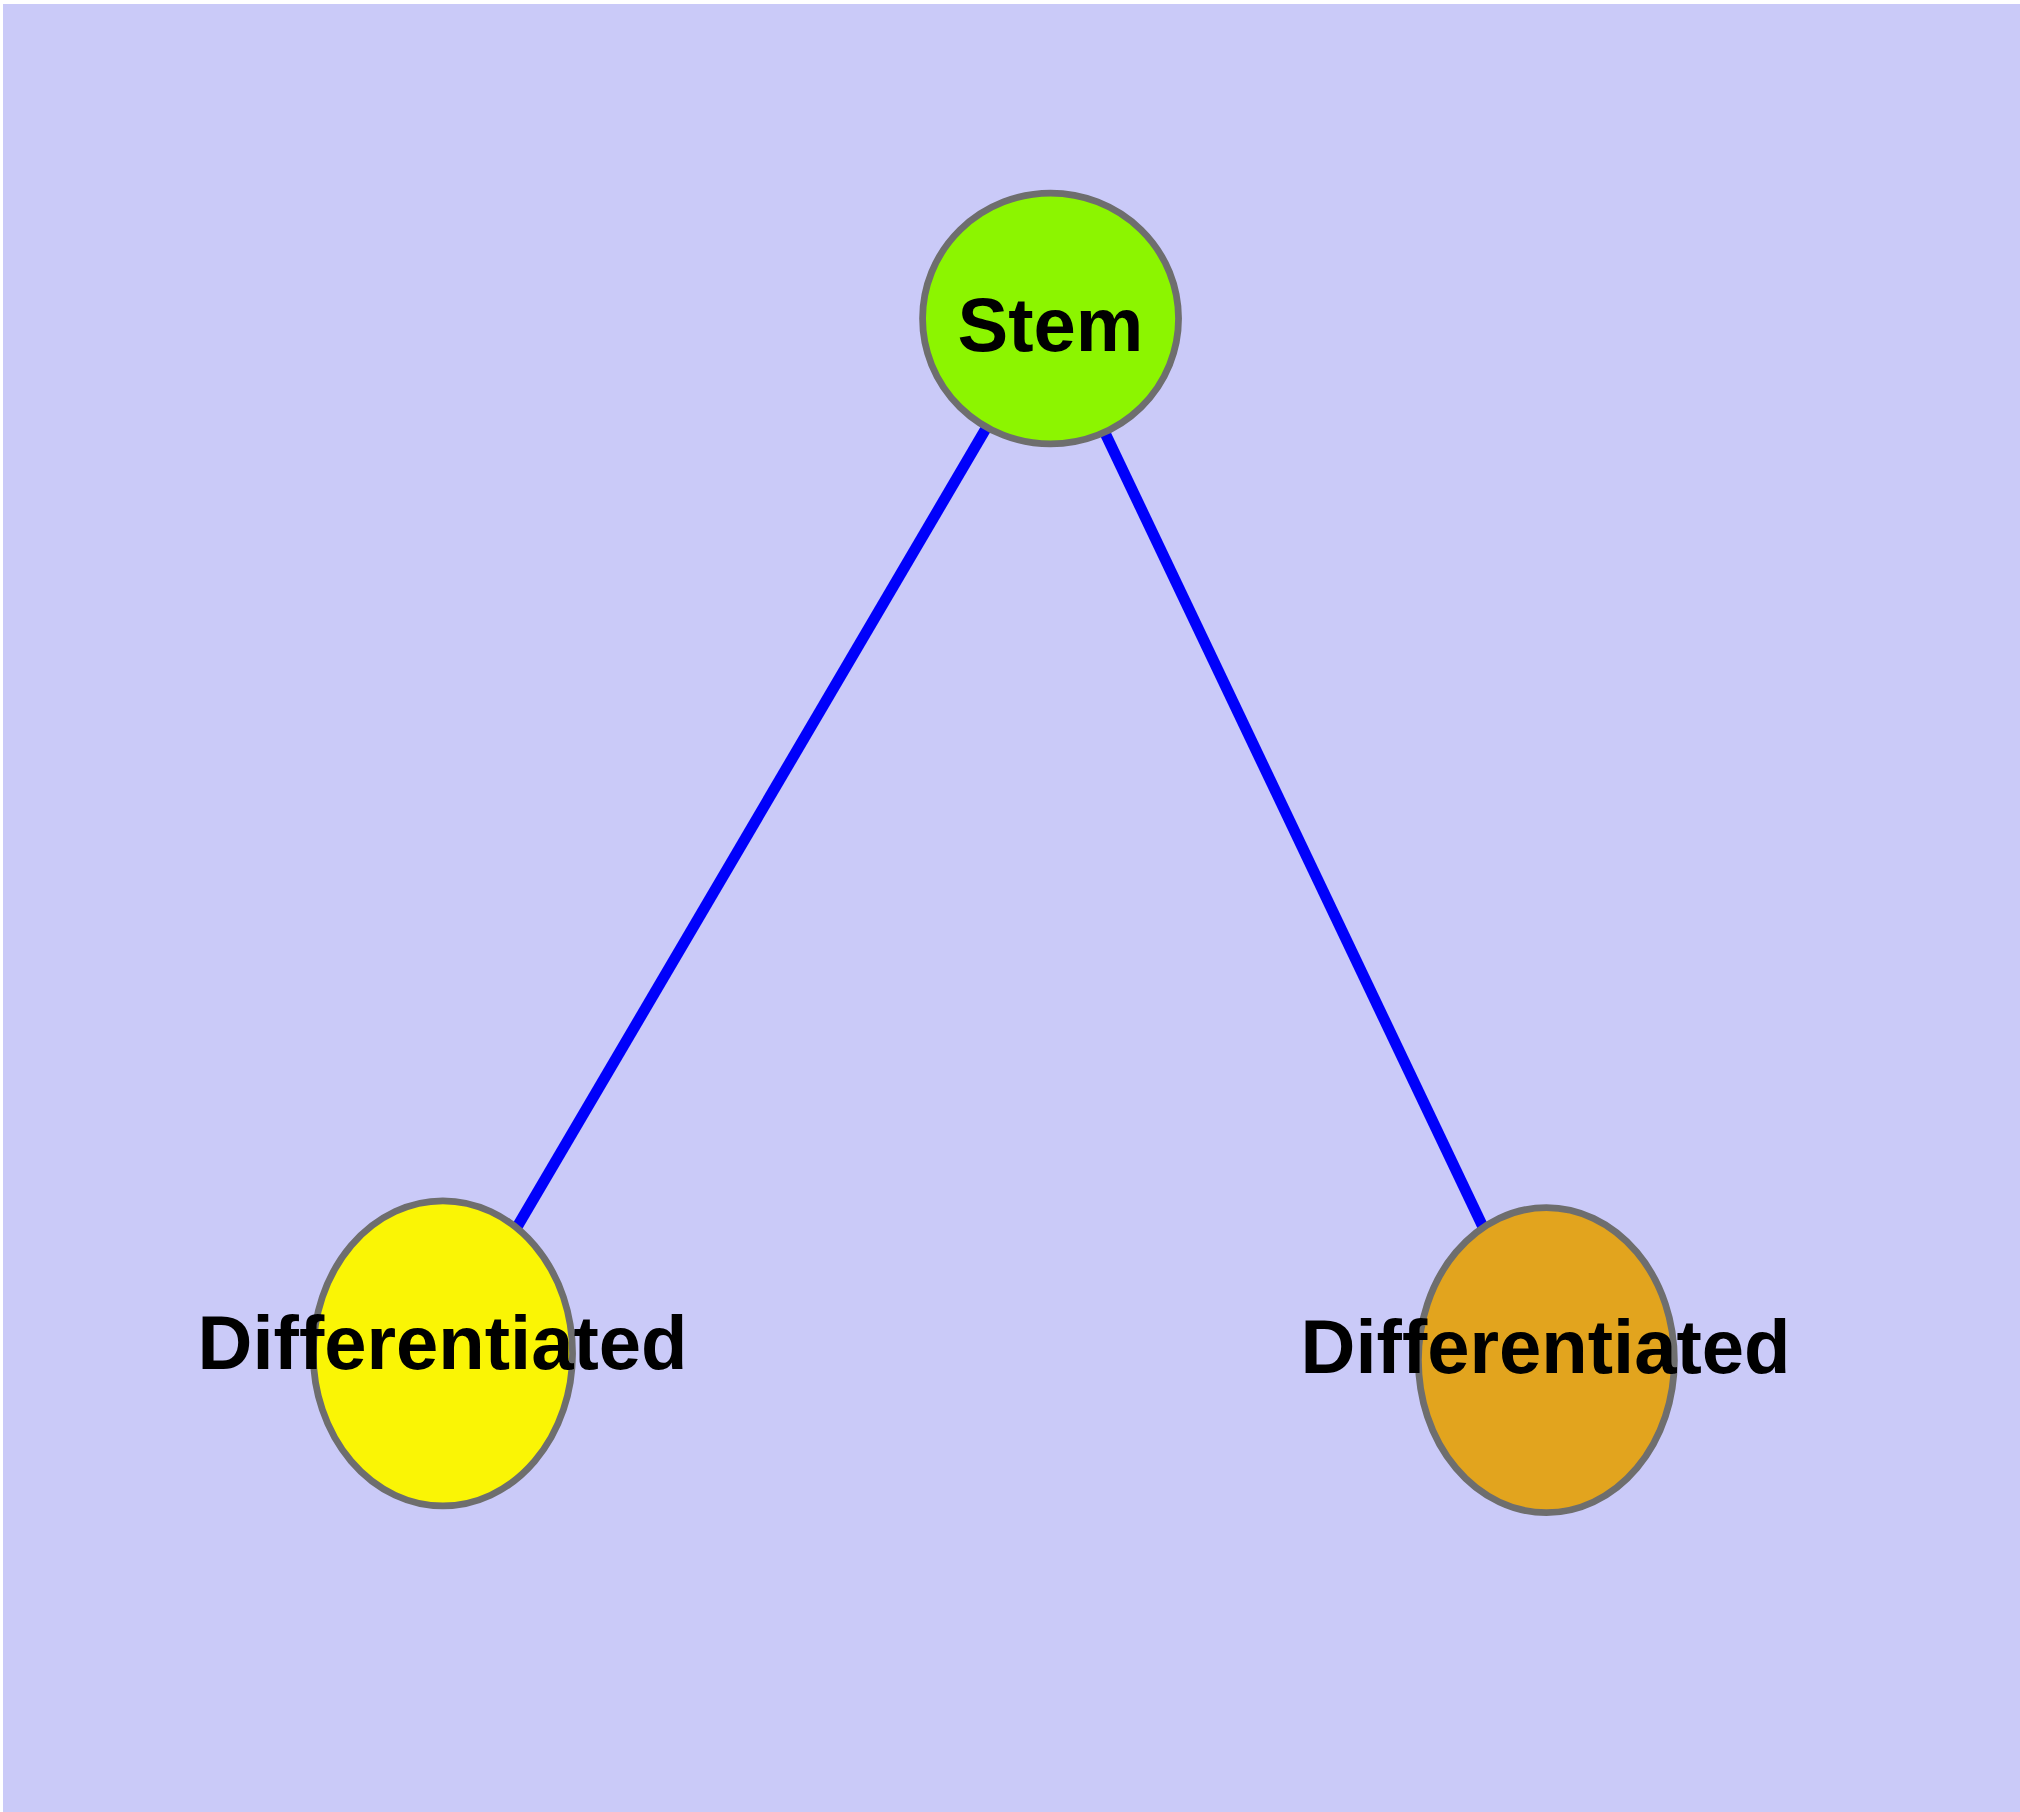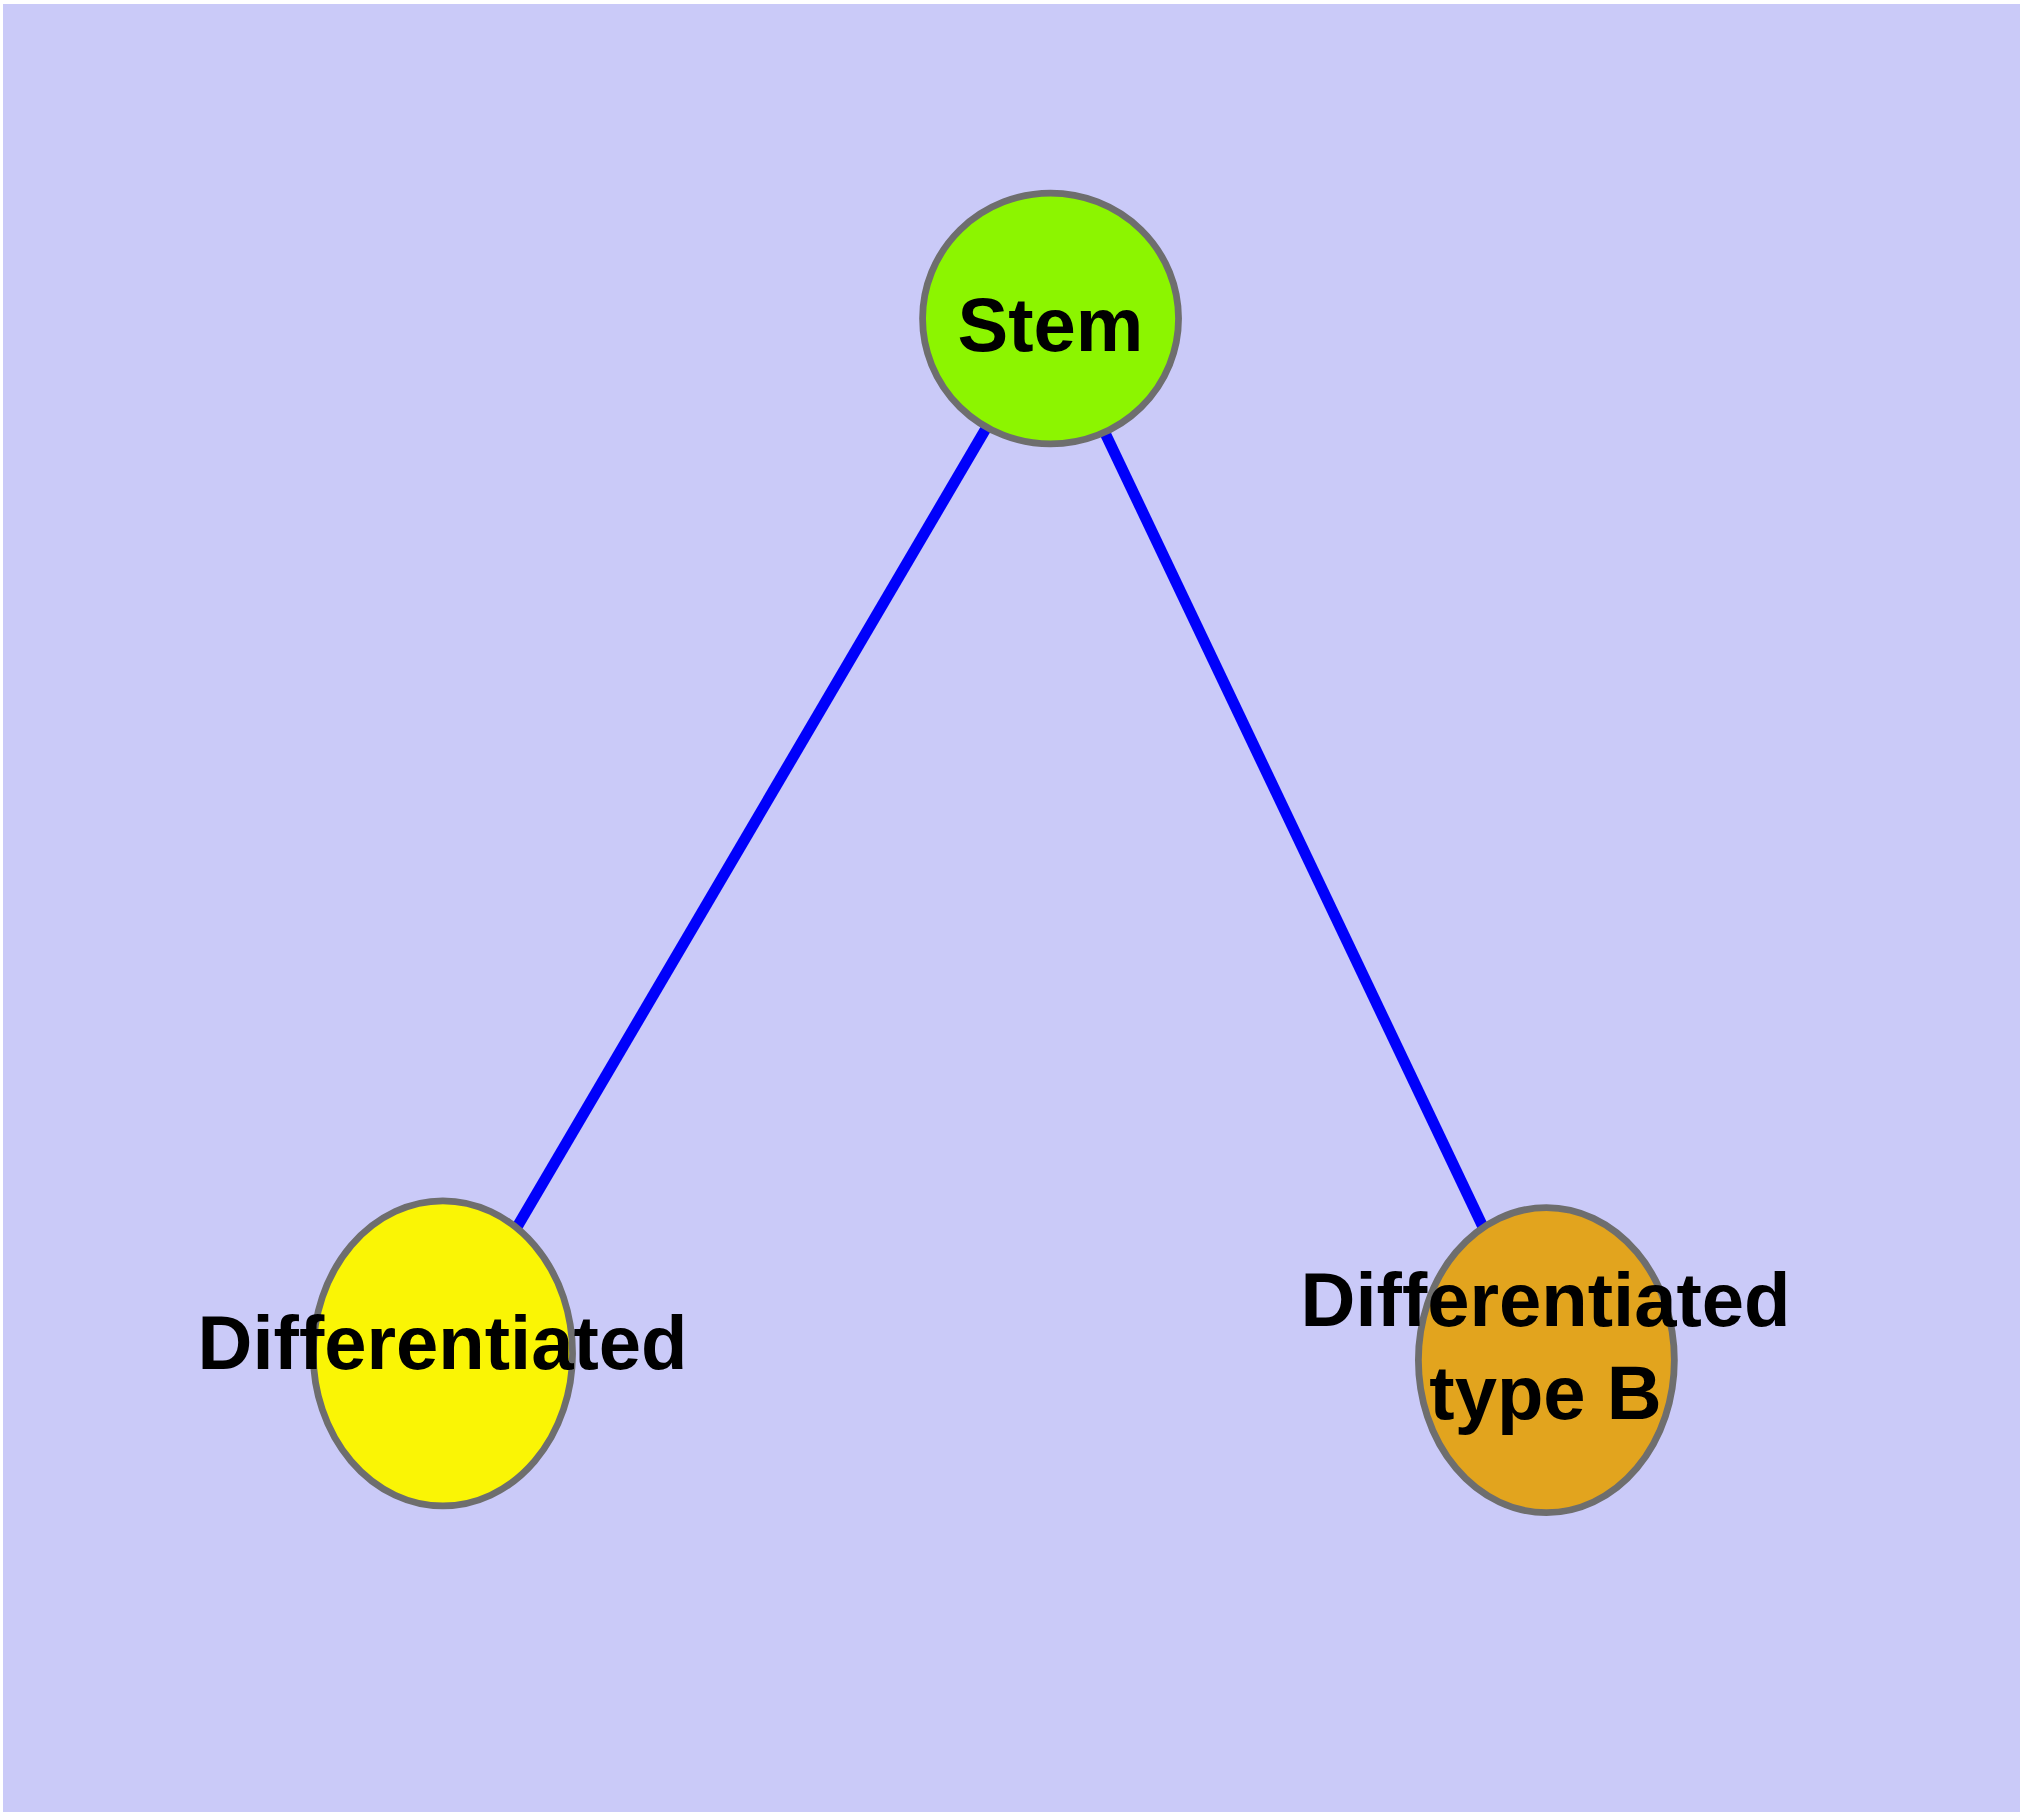--- a/index.html
+++ b/index.html
@@ -52,16 +52,15 @@
   <div class="node-label" style="left: 1048px; top: 320px; color: rgb(0, 0, 0);">
     <span>Stem</span>
   </div>
 
   <div class="node-label" style="left: 440px; top: 1338px; color: rgb(0, 0, 0);">
     <span>Differentiated</span>
   </div>
 
   <div class="node-label" style="left: 1543px; top: 1342px; color: rgb(0, 0, 0);">
     <span>Differentiated</span>
-    <span>type B</span>
   </div>
 </div>
 
 
 </body></html>

